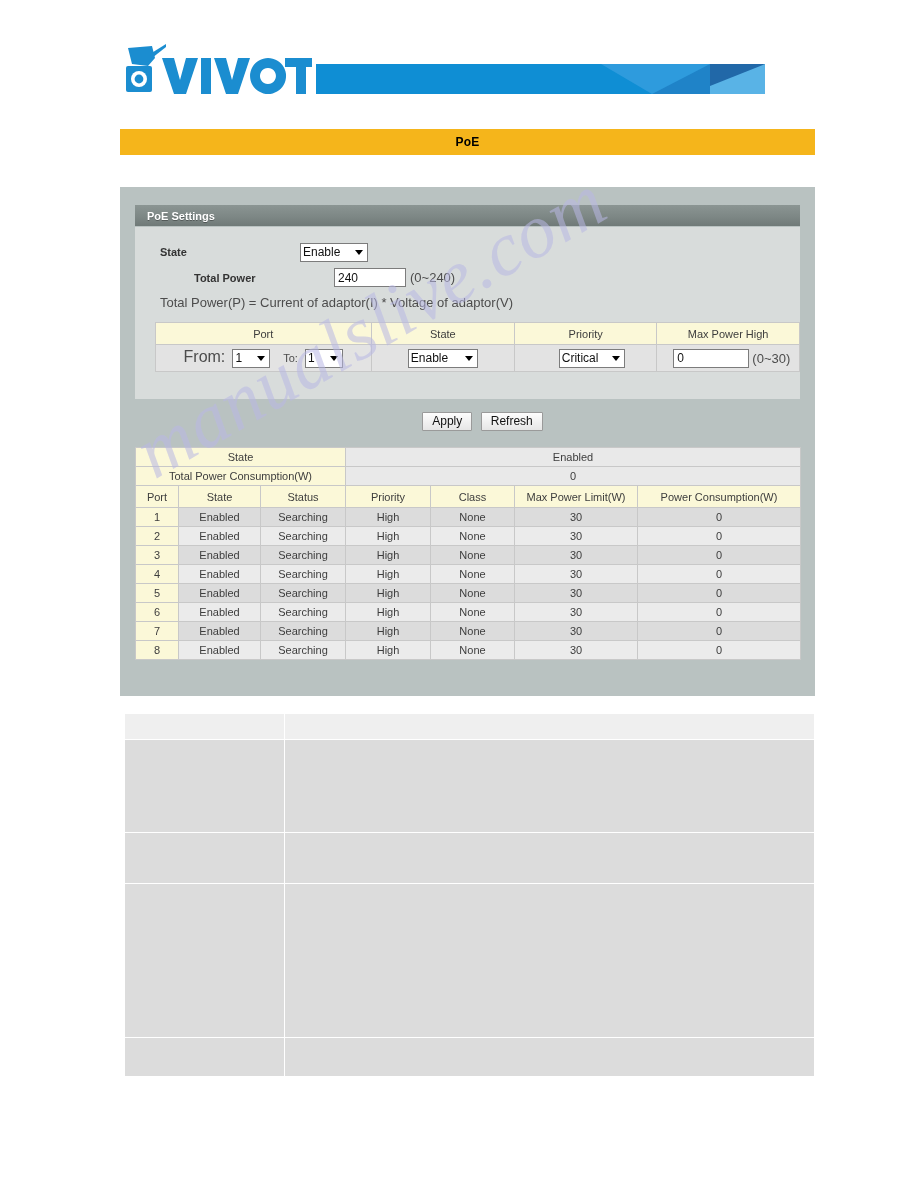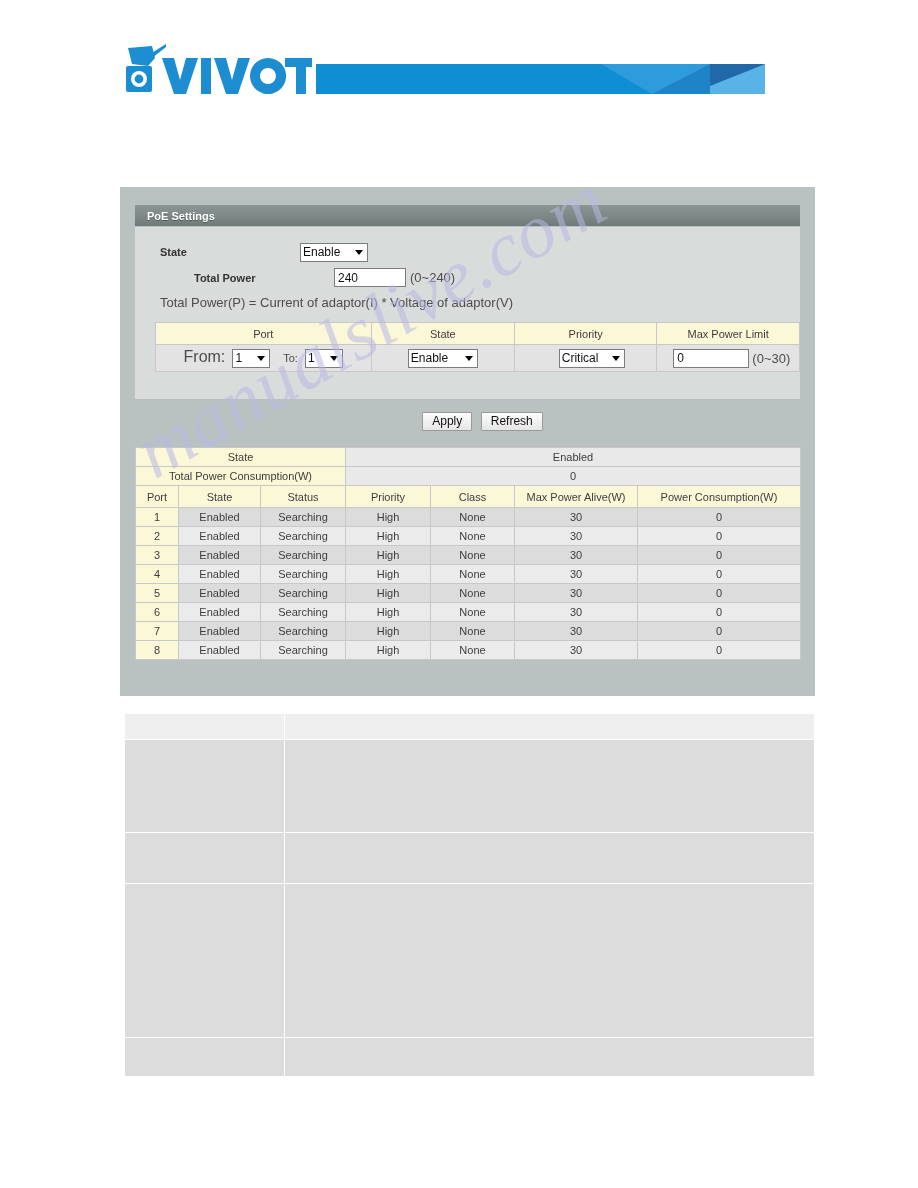--- a/index.html
+++ b/index.html
@@ -168,20 +168,23 @@
         <rect x="0" y="0" width="449" height="30" fill="#0f8ed4"></rect>
         <polygon points="336,0 394,0 394,30 336,30" fill="#1f83c8"></polygon>
         <polygon points="336,0 394,0 336,30" fill="#2e9bdd"></polygon>
         <polygon points="394,0 449,0 449,30 394,30" fill="#59b3e6"></polygon>
         <polygon points="394,0 449,0 394,22" fill="#2168a8"></polygon>
         <polygon points="285,0 336,0 336,30" fill="#2e9bdd"></polygon>
       </svg>
     </div>
   </div>
 
+  <div class="titlebar">
+    <span>PoE</span>
+  </div>
 
 
   <div class="panel">
 
     <div class="sectionbar" style="top:18px;">
       <span>PoE Settings</span>
     </div>
 
     <div class="settings-body">
 
@@ -210,21 +213,21 @@
           <col style="width:223px">
             <col style="width:147px">
             <col style="width:145px">
             <col style="width:145px">
         </colgroup>
         <thead>
           <tr>
             <th class="hd">Port</th>
             <th class="hd">State</th>
             <th class="hd">Priority</th>
-            <th class="hd">Max Power Limit</th>
+            <th class="hd">Max Power High</th>
           </tr>
         </thead>
         <tbody>
           <tr>
             <td class="cfgcell">
               <span class="note" style="font-size:16px;">From:</span>
               <span class="selwrap" style="margin:0 10px 0 4px;">
                 <select class="ui" style="width:38px;">
                   <option>1</option>
                 </select>
@@ -297,21 +300,21 @@
             <col style="width:123px">
             <col style="width:163px">
         </colgroup>
         <thead>
           <tr id="status-head">
               <th class="hd">Port</th>
               <th class="hd">State</th>
               <th class="hd">Status</th>
               <th class="hd">Priority</th>
               <th class="hd">Class</th>
-              <th class="hd">Max Power Alive(W)</th>
+              <th class="hd">Max Power Limit(W)</th>
               <th class="hd">Power Consumption(W)</th>
             </tr>
         </thead>
         <tbody id="status-body">
             <tr>
               <td class="pnum">1</td>
               <td class="odd">Enabled</td>
               <td class="odd">Searching</td>
               <td class="odd">High</td>
               <td class="odd">None</td>

